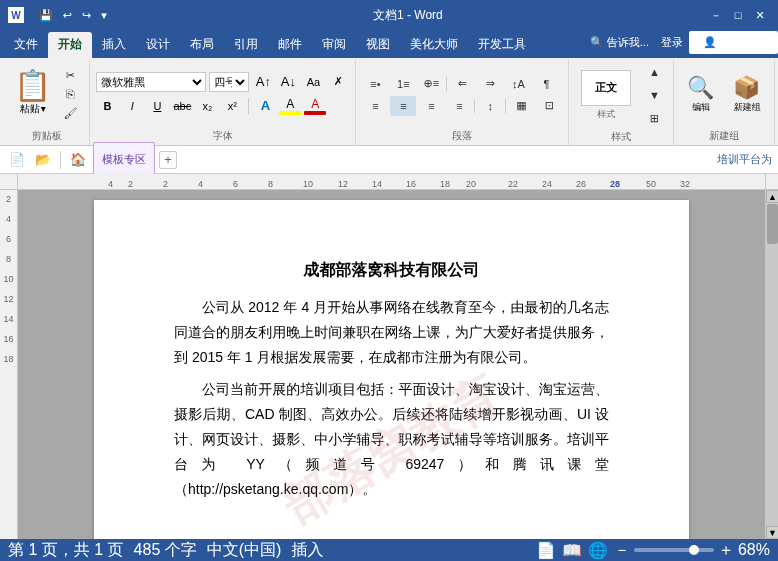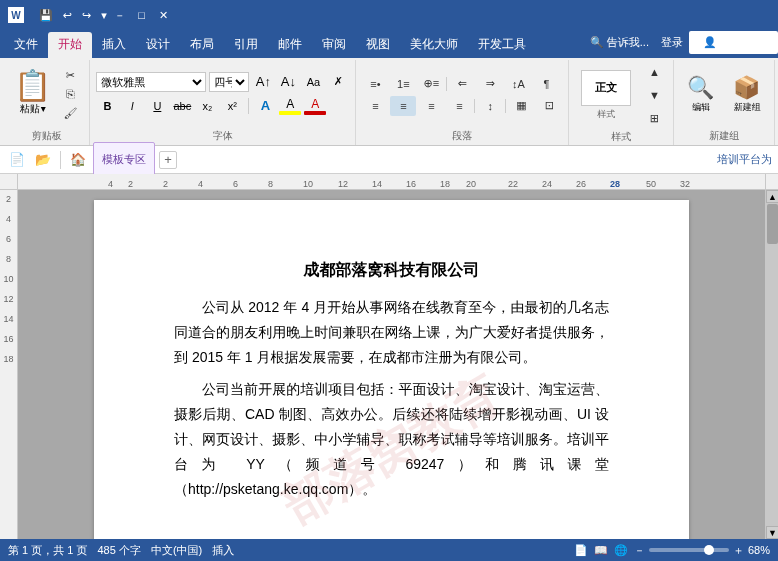--- a/index.html
+++ b/index.html
@@ -33,22 +33,22 @@
     }
     .ribbon-tab {
       padding: 4px 10px 5px;
       color: white;
       font-size: 12px;
       cursor: pointer;
       border-radius: 3px 3px 0 0;
     }
     .ribbon-tab.active {
       background: #f0f0f0;
-      color: #be185d;
-      font-weight: normal;
+      color: #14532d;
+      font-weight: bold;
     }
     .ribbon-tab-right { margin-left: auto; display: flex; align-items: center; gap: 0; padding-bottom: 4px; }
     .ribbon-tab-right span { color: white; font-size: 11px; cursor: pointer; padding: 2px 6px; border-radius: 2px; }
     .share-btn {
       background: white;
       color: #2b579a;
       padding: 2px 8px;
       border-radius: 2px;
       font-size: 11px;
       font-weight: bold;
@@ -162,21 +162,21 @@
     }
 
     
     .status-bar {
       background: #2b579a;
       height: 22px;
       display: flex;
       align-items: center;
       padding: 0 8px;
       color: white;
-      font-size: 11px;
+      font-size: 16px;
       gap: 10px;
     }
     .status-right { margin-left: auto; display: flex; align-items: center; gap: 6px; }
     .zoom-slider { width: 80px; height: 4px; background: rgba(255,255,255,0.4); border-radius: 2px; position: relative; }
     .zoom-thumb { width: 10px; height: 10px; background: white; border-radius: 50%; position: absolute; top: -3px; left: 75%; transform: translateX(-50%); cursor: pointer; }
 
     
     .fmt-row { display: flex; gap: 2px; align-items: center; }
 
     
@@ -188,20 +188,21 @@
 <div class="title-bar">
   <div class="title-bar-left">
     <div class="title-bar-icon">W</div>
     <div class="quick-access">
       <span class="quick-btn">💾</span>
       <span class="quick-btn">↩</span>
       <span class="quick-btn">↪</span>
       <span class="quick-btn">▾</span>
     </div>
   </div>
+  <div class="title-center">文档1 - Word</div>
   <div class="title-bar-right">
     <div class="win-btn">－</div>
     <div class="win-btn">□</div>
     <div class="win-btn close">✕</div>
   </div>
 </div>
 
 <div class="ribbon-tabs">
   <div class="ribbon-tab">文件</div>
   <div class="ribbon-tab active">开始</div>

